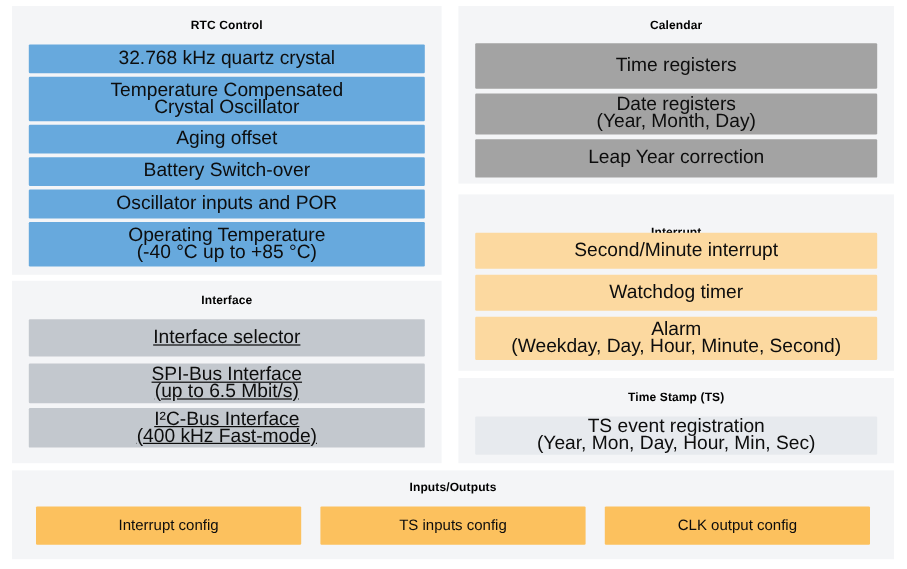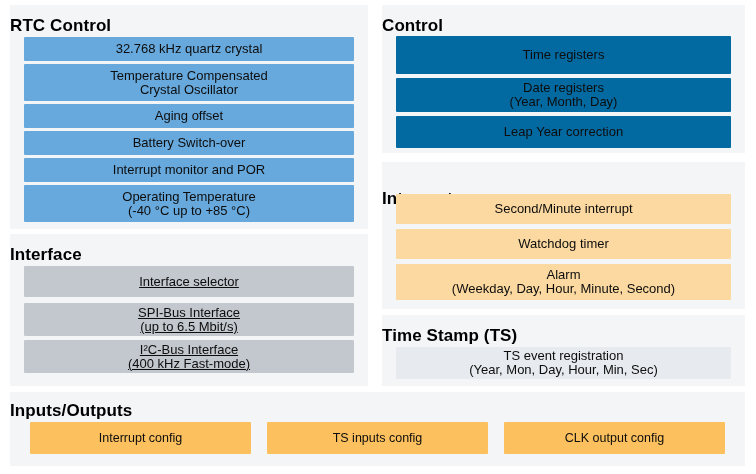--- a/index.html
+++ b/index.html
@@ -24,57 +24,57 @@
 
   
   .panel {
     position: absolute;
     background: #f4f5f7;
     box-sizing: border-box;
     padding: 0;
   }
 
   .panel-title {
-    text-align: left;
+    text-align: center;
     font-weight: bold;
-    font-size: 17px;
+    font-size: 10px;
     line-height: 1;
     color: #000000;
     letter-spacing: 0.1px;
   }
 
   .rows {
     position: absolute;
     left: 0;
     right: 0;
   }
 
   .row {
     box-sizing: border-box;
     display: flex;
     align-items: center;
     justify-content: center;
     text-align: center;
-    font-size: 13px;
+    font-size: 16px;
     line-height: 14px;
     color: #0d0d0d;
     border-radius: 1px;
     padding: 2px 6px;
   }
 
   .row .lines {
     width: 100%;
   }
   .row .lines span {
     display: block;
   }
 
   
   .c-blue      { background: #67a9dd; }
-  .c-lightblue { background: #0369a1; }
+  .c-lightblue { background: #a3a3a3; }
   .c-gray      { background: #c3c8ce; text-decoration: underline; }
   .c-orange    { background: #fcd9a0; }
   .c-paleGray  { background: #e7eaee; }
   .c-brightOrange { background: #fcc15e; }
 
   
   #panel-rtc {
     left: 10px;  top: 5px;  width: 358px; height: 224px;
   }
   #panel-rtc .panel-title { position:absolute; left:0; right:0; top:12px; }
@@ -161,21 +161,21 @@
           <span>Aging offset</span>
         </div>
       </div>
       <div class="row c-blue h24 gap3">
         <div class="lines">
           <span>Battery Switch-over</span>
         </div>
       </div>
       <div class="row c-blue h24 gap3">
         <div class="lines">
-          <span>Interrupt monitor and POR</span>
+          <span>Oscillator inputs and POR</span>
         </div>
       </div>
       <div class="row c-blue h37">
         <div class="lines">
           <span>Operating Temperature</span>
           <span>(-40 °C up to +85 °C)</span>
         </div>
       </div>
     </div>
   </section>
@@ -197,21 +197,21 @@
       <div class="row c-gray h33">
         <div class="lines">
           <span>I²C-Bus Interface</span>
           <span>(400 kHz Fast-mode)</span>
         </div>
       </div>
     </div>
   </section>
 
   <section class="panel" id="panel-calendar">
-    <div class="panel-title">Control</div>
+    <div class="panel-title">Calendar</div>
     <div class="rows">
       <div class="row c-lightblue h38 gap4">
         <div class="lines">
           <span>Time registers</span>
         </div>
       </div>
       <div class="row c-lightblue h34 gap4">
         <div class="lines">
           <span>Date registers</span>
           <span>(Year, Month, Day)</span>

